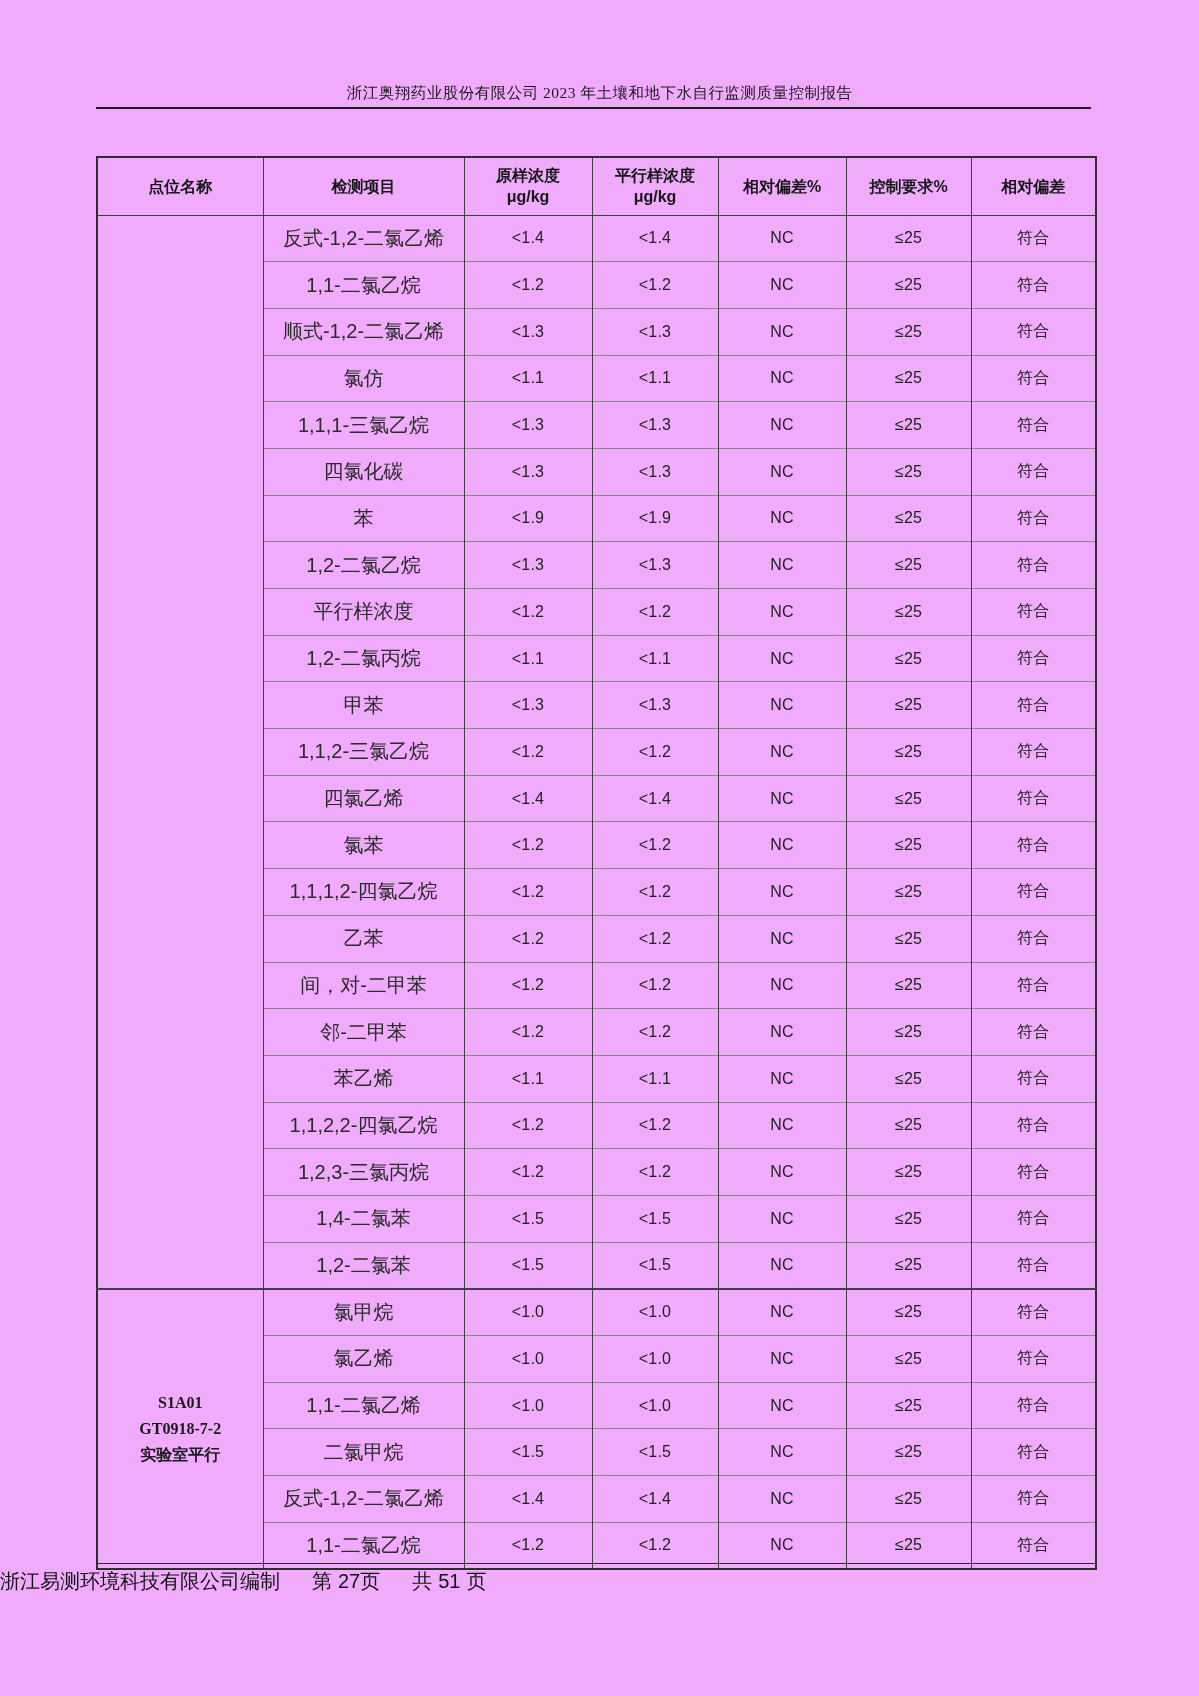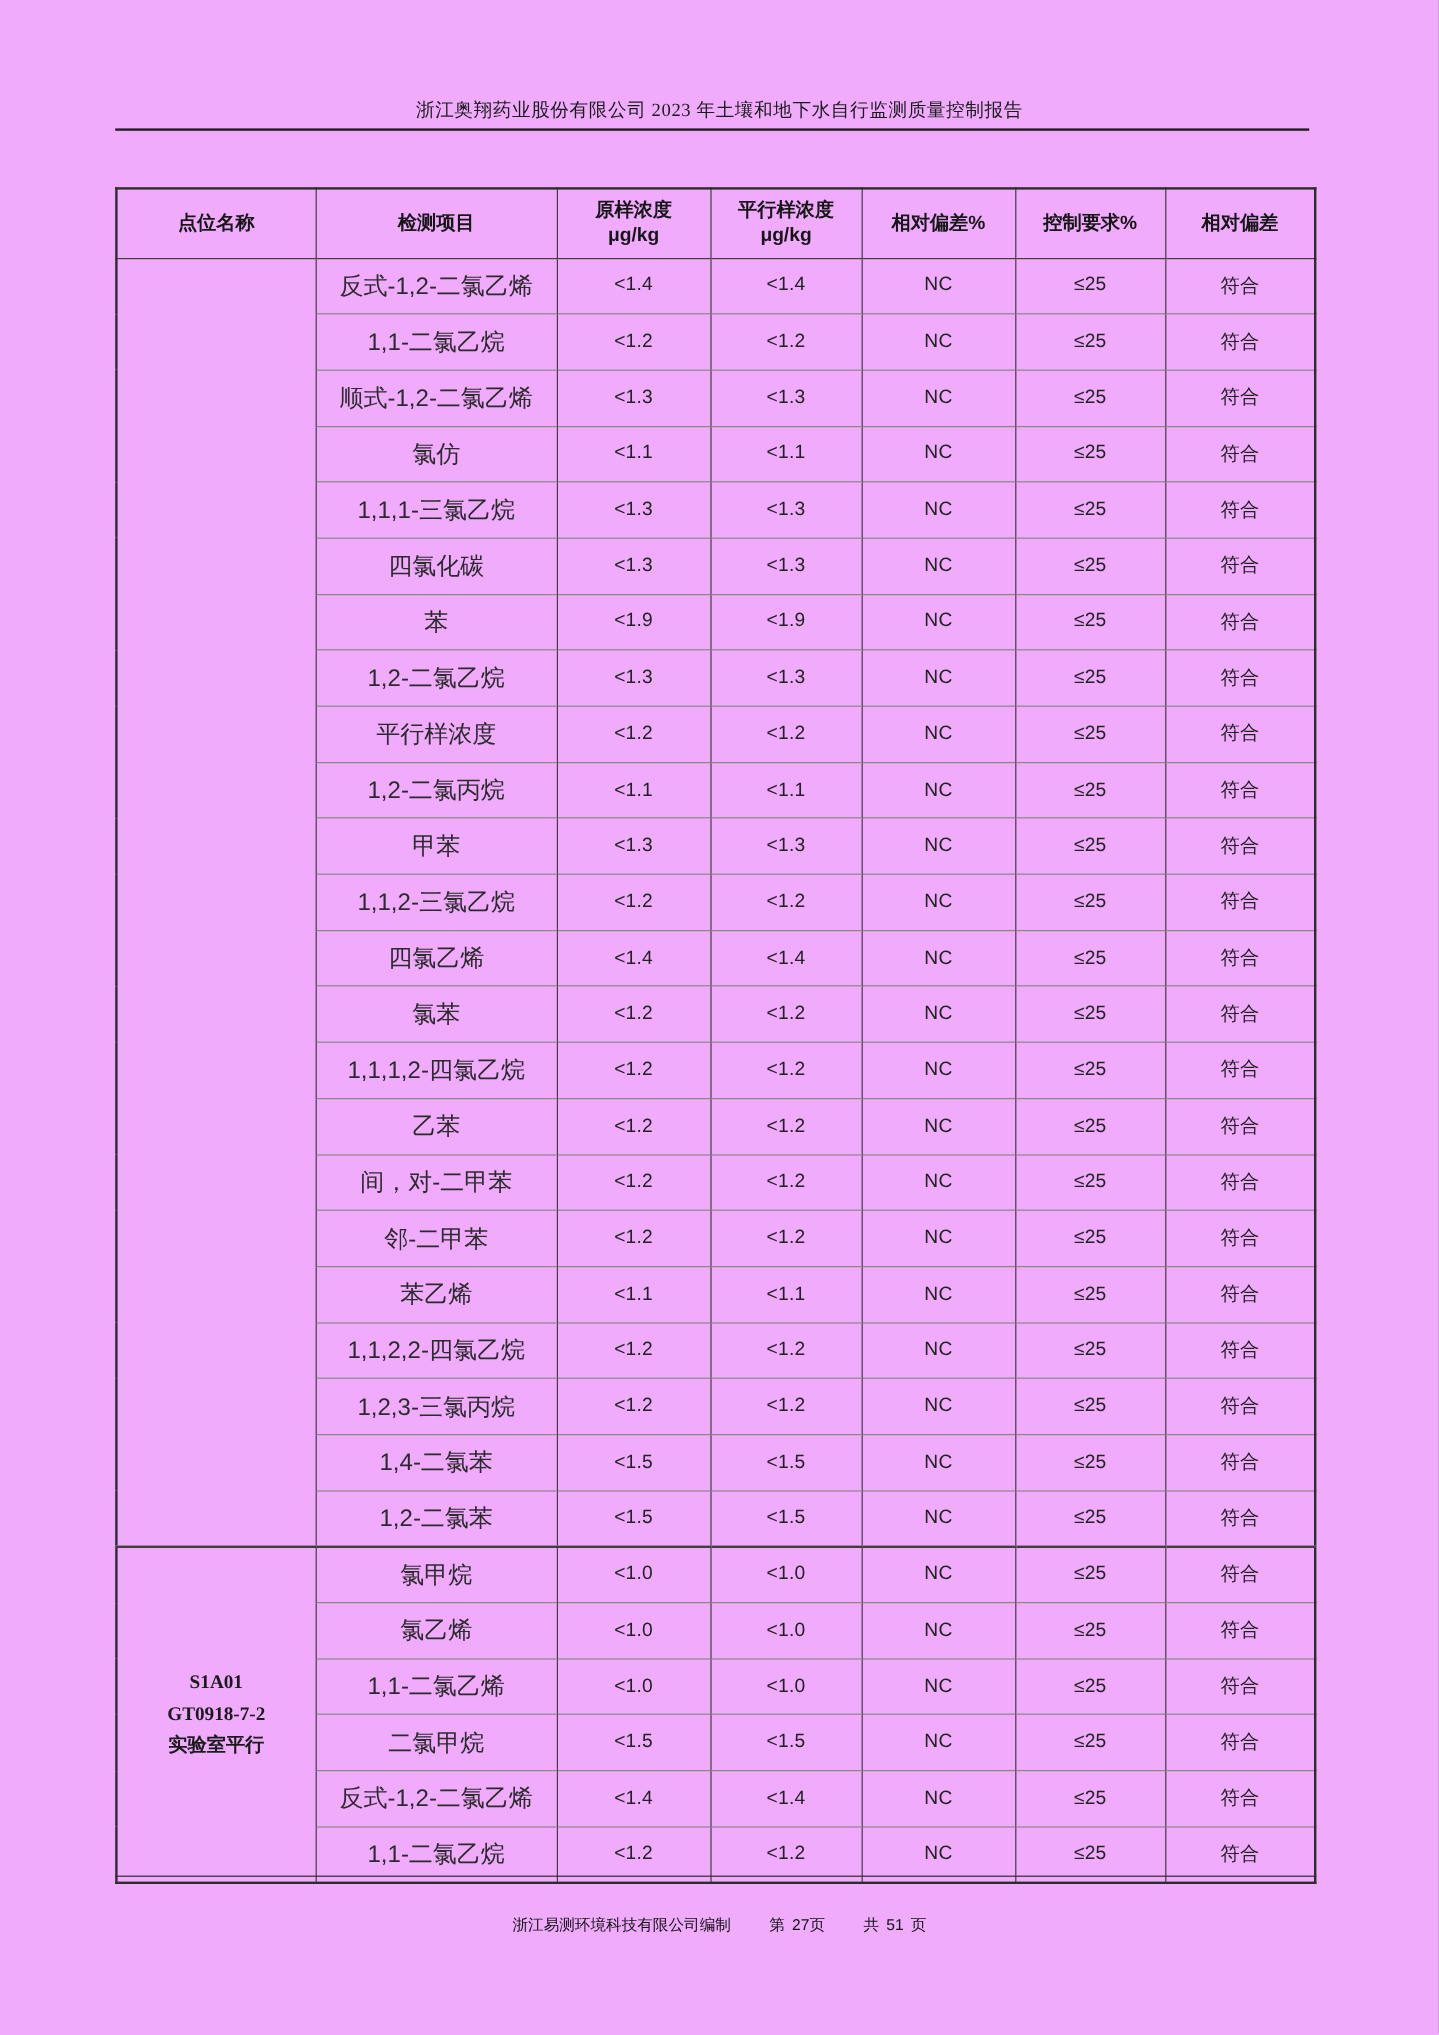--- a/index.html
+++ b/index.html
@@ -49,23 +49,23 @@
   tbody tr:first-child td { border-top:none; }
   tbody tr.section-start td { border-top:2.5px solid #3f3f3f; }
   td.point-cell {
     font-family:"Liberation Serif","DejaVu Serif",serif;
     font-size:16px; line-height:26px; color:#1a1a1a;font-weight:bold;
   }
   td.item-cell { font-size:20px; color:#2b2b2b; }
   td.value-cell { letter-spacing:0.2px; }
   .page-footer {
     position:absolute; top:1570px; left:0; width:100%;
-    text-align:center;
+    text-align:left;
     font-family:"Liberation Serif","DejaVu Serif",serif;
-    font-size:13px; line-height:22px; color:#111111;margin-top:23px;
+    font-size:20px; line-height:22px; color:#111111;
   }
   .page-footer .num { font-family:"Liberation Sans","DejaVu Sans",sans-serif; }
   .f-gap { display:inline-block; width:32px; }
   .f-sp  { display:inline-block; width:6px; }
   .footer-rule {
     position:absolute; top:1563px; left:96px; width:1001px; height:0;
     border-top:1.5px solid #2d2d2d;
   }
 </style>
 </head>

